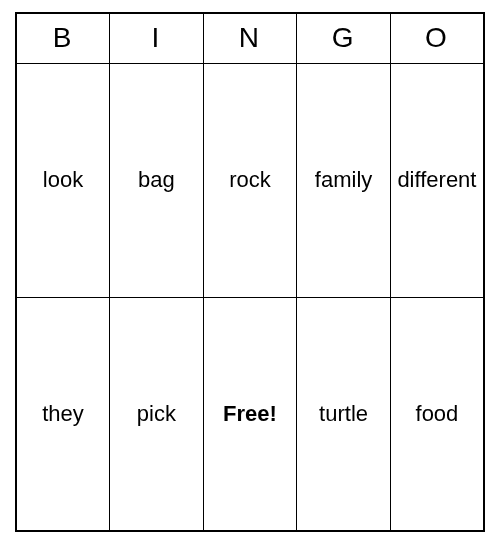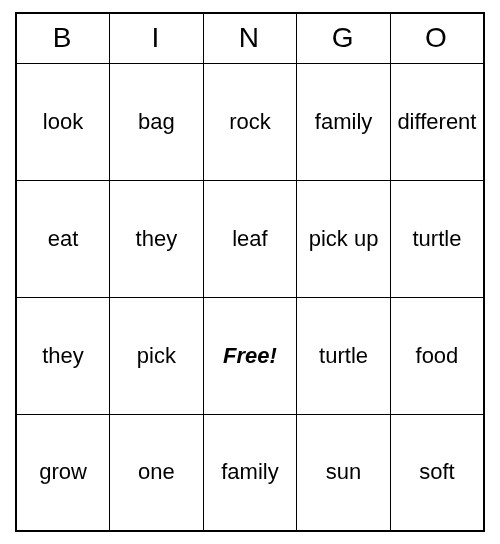--- a/index.html
+++ b/index.html
@@ -49,21 +49,20 @@
     }
 
     .bingo-table tbody td {
       height: 88px;
       width: 20%;
     }
 
     .free-cell {
       font-size: 20px;
       font-weight: bold;
-      font-style: italic;
     }
   </style>
 </head>
 <body>
 
 <div class="bingo-container">
   <table class="bingo-table">
     <thead>
       <tr>
         <th>B</th>
@@ -75,35 +74,21 @@
     </thead>
     <tbody id="bingo-body">
     <tr>
           <td>look</td>
           <td>bag</td>
           <td>rock</td>
           <td>family</td>
           <td>different</td>
         </tr>
         <tr>
-          <td>eat</td>
-          <td>they</td>
-          <td>leaf</td>
-          <td>pick up</td>
-          <td>turtle</td>
-        </tr>
-        <tr>
           <td>they</td>
           <td>pick</td>
           <td class="free-cell">Free!</td>
           <td>turtle</td>
           <td>food</td>
         </tr>
-        <tr>
-          <td>grow</td>
-          <td>one</td>
-          <td>family</td>
-          <td>sun</td>
-          <td>soft</td>
-        </tr>
       </tbody>
   </table>
 </div>
 
 </body></html>

